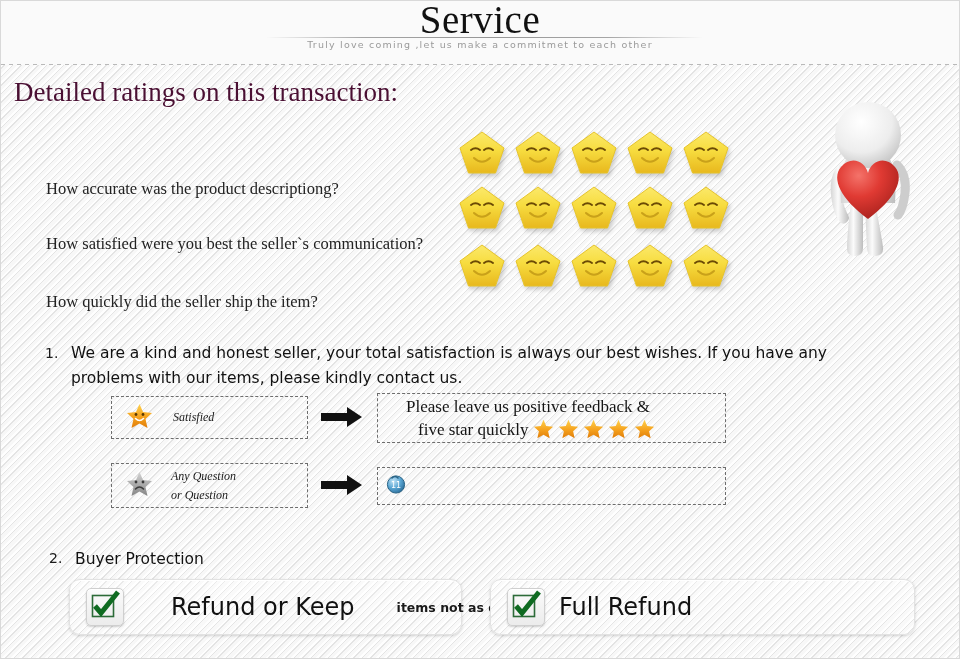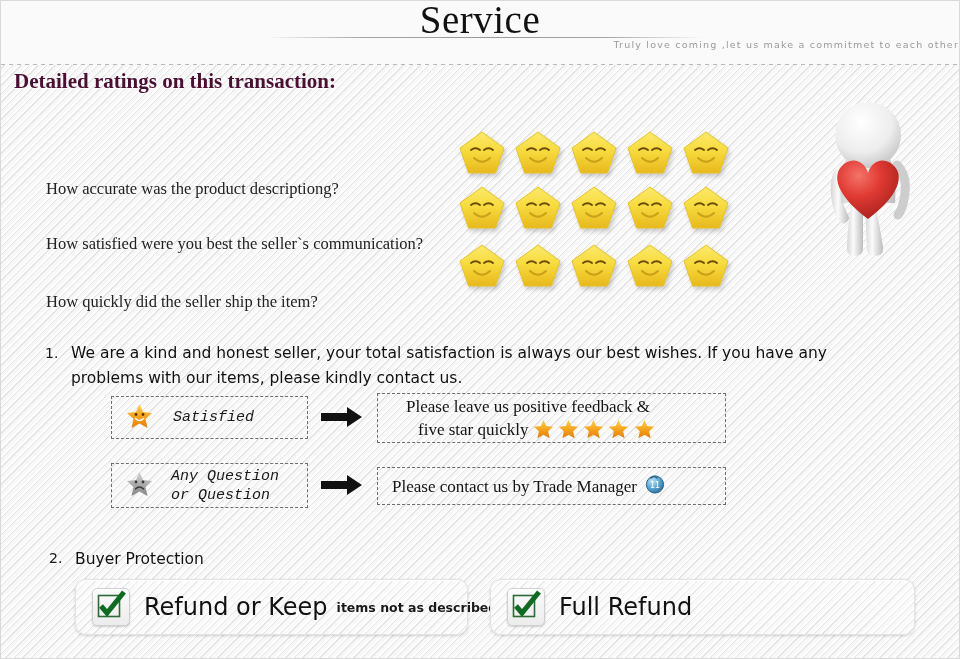--- a/index.html
+++ b/index.html
@@ -42,37 +42,37 @@
   }
   .hdr-rule{
     position:absolute;top:36px;left:265px;width:437px;height:1px;
     background:linear-gradient(to right,
       rgba(180,180,180,0) 0%, rgba(150,150,150,.85) 22%,
       rgba(140,140,140,.9) 50%, rgba(150,150,150,.85) 78%,
       rgba(180,180,180,0) 100%);
   }
   .hdr-sub{
     position:absolute;top:38px;left:0;right:0;
-    text-align:right;
+    text-align:center;
     font-family:"DejaVu Sans", sans-serif;
     font-size:9.5px;
     letter-spacing:1.2px;
     color:#9a9a9a;
   }
   .top-dash{
     position:absolute;left:0;right:0;top:63px;height:1px;
     background-image:repeating-linear-gradient(to right,
       #b9b9b9 0px,#b9b9b9 4px,transparent 4px,transparent 8px);
   }
   
   .section-title{
-    position:absolute;left:13px;top:68px;
+    position:absolute;left:13px;top:76px;
     font-family:"Liberation Serif", serif;
-    font-size:21px;
-    font-weight:bold;
+    font-size:27px;
+    font-weight:normal;
     color:#4a1033;
     text-shadow:0 1px 0 rgba(255,255,255,.9);
   }
   
   .rate-row{position:absolute;left:45px;height:50px;}
   .rate-q{
     position:absolute;left:0;top:12px;
     font-family:"Liberation Serif", serif;
     font-size:16.5px;color:#222;white-space:nowrap;margin-top:36px;
   }
@@ -93,23 +93,23 @@
   }
   
   .dbox{
     position:absolute;
     border:1px dashed #6d6d6d;
     background:transparent;
     box-sizing:border-box;
     display:flex;align-items:center;
   }
   .dbox-label{
-    font-family:Liberation Mono, monospace;
+    font-family:Liberation Serif, serif;
     font-style:italic;
-    font-size:15px;
+    font-size:12px;
     color:#1a1a1a;
     line-height:19px;
   }
   .arrow{position:absolute;font-size:0;}
   .rbox-text{
     font-family:"Liberation Serif", serif;
     font-size:17px;color:#141414;line-height:23px;
   }
   .mini-star{width:21px;height:20px;display:inline-block;vertical-align:-4px;}
   
@@ -425,41 +425,40 @@
     </span>
   </div>
 
   <div class="arrow" style="left:320px;top:472px;">
     <svg width="42" height="24" viewBox="0 0 42 24">
       <path d="M0 8 L26 8 L26 2 L41 12 L26 22 L26 16 L0 16 Z" fill="#111"></path>
     </svg>
   </div>
 
   <div class="dbox" style="left:376px;top:466px;width:349px;height:38px;">
-    <span class="rbox-text" style="margin-left:14px;">Please contact us by Trade Manager</span>
     <span style="margin-left:8px;flex:none;">
       <svg width="20" height="20" viewBox="0 0 20 20">
         <defs>
             <radialGradient id="tmg" cx="35%" cy="30%" r="75%">
           <stop offset="0%" stop-color="#bfe2f5"></stop>
               <stop offset="55%" stop-color="#5ba7d4"></stop>
           <stop offset="100%" stop-color="#2c6e9b"></stop>
             </radialGradient>
           </defs>
         <circle cx="10" cy="10.5" r="8.6" fill="url(#tmg)" stroke="#2a6486" stroke-width="1"></circle>
         <path d="M6 4 q3 -3 6 0" fill="none" stroke="#2a6486" stroke-width="1.6" stroke-linecap="round"></path>
         <text x="10" y="14" font-family="DejaVu Sans, sans-serif" font-size="8" fill="#ffffff" text-anchor="middle">11</text>
       </svg>
     </span>
   </div>
 
   <div class="li-num" style="left:48px;top:549px;">2.</div>
   <div class="li-text" style="left:74px;top:546px;">Buyer Protection</div>
 
-  <div class="pbtn" style="left:74px;top:578px;width:393px;height:56px;">
+  <div class="pbtn" style="left:68px;top:578px;width:393px;height:56px;gap:33px;">
     <span class="chk">
       <svg width="34" height="34" viewBox="0 0 34 34" style="position:absolute;left:0;top:0;">
         <rect x="5.5" y="6.5" width="21" height="21" fill="none" stroke="#2c6b38" stroke-width="1.6"></rect>
         <path d="M8 17 L14 24 L31 3" fill="none" stroke="#0f6b21" stroke-width="5" stroke-linecap="butt" stroke-linejoin="miter"></path>
       </svg>
     </span>
     <span class="pbtn-main">Refund or Keep</span>
     <span class="pbtn-sub">items not as described</span>
   </div>
 

